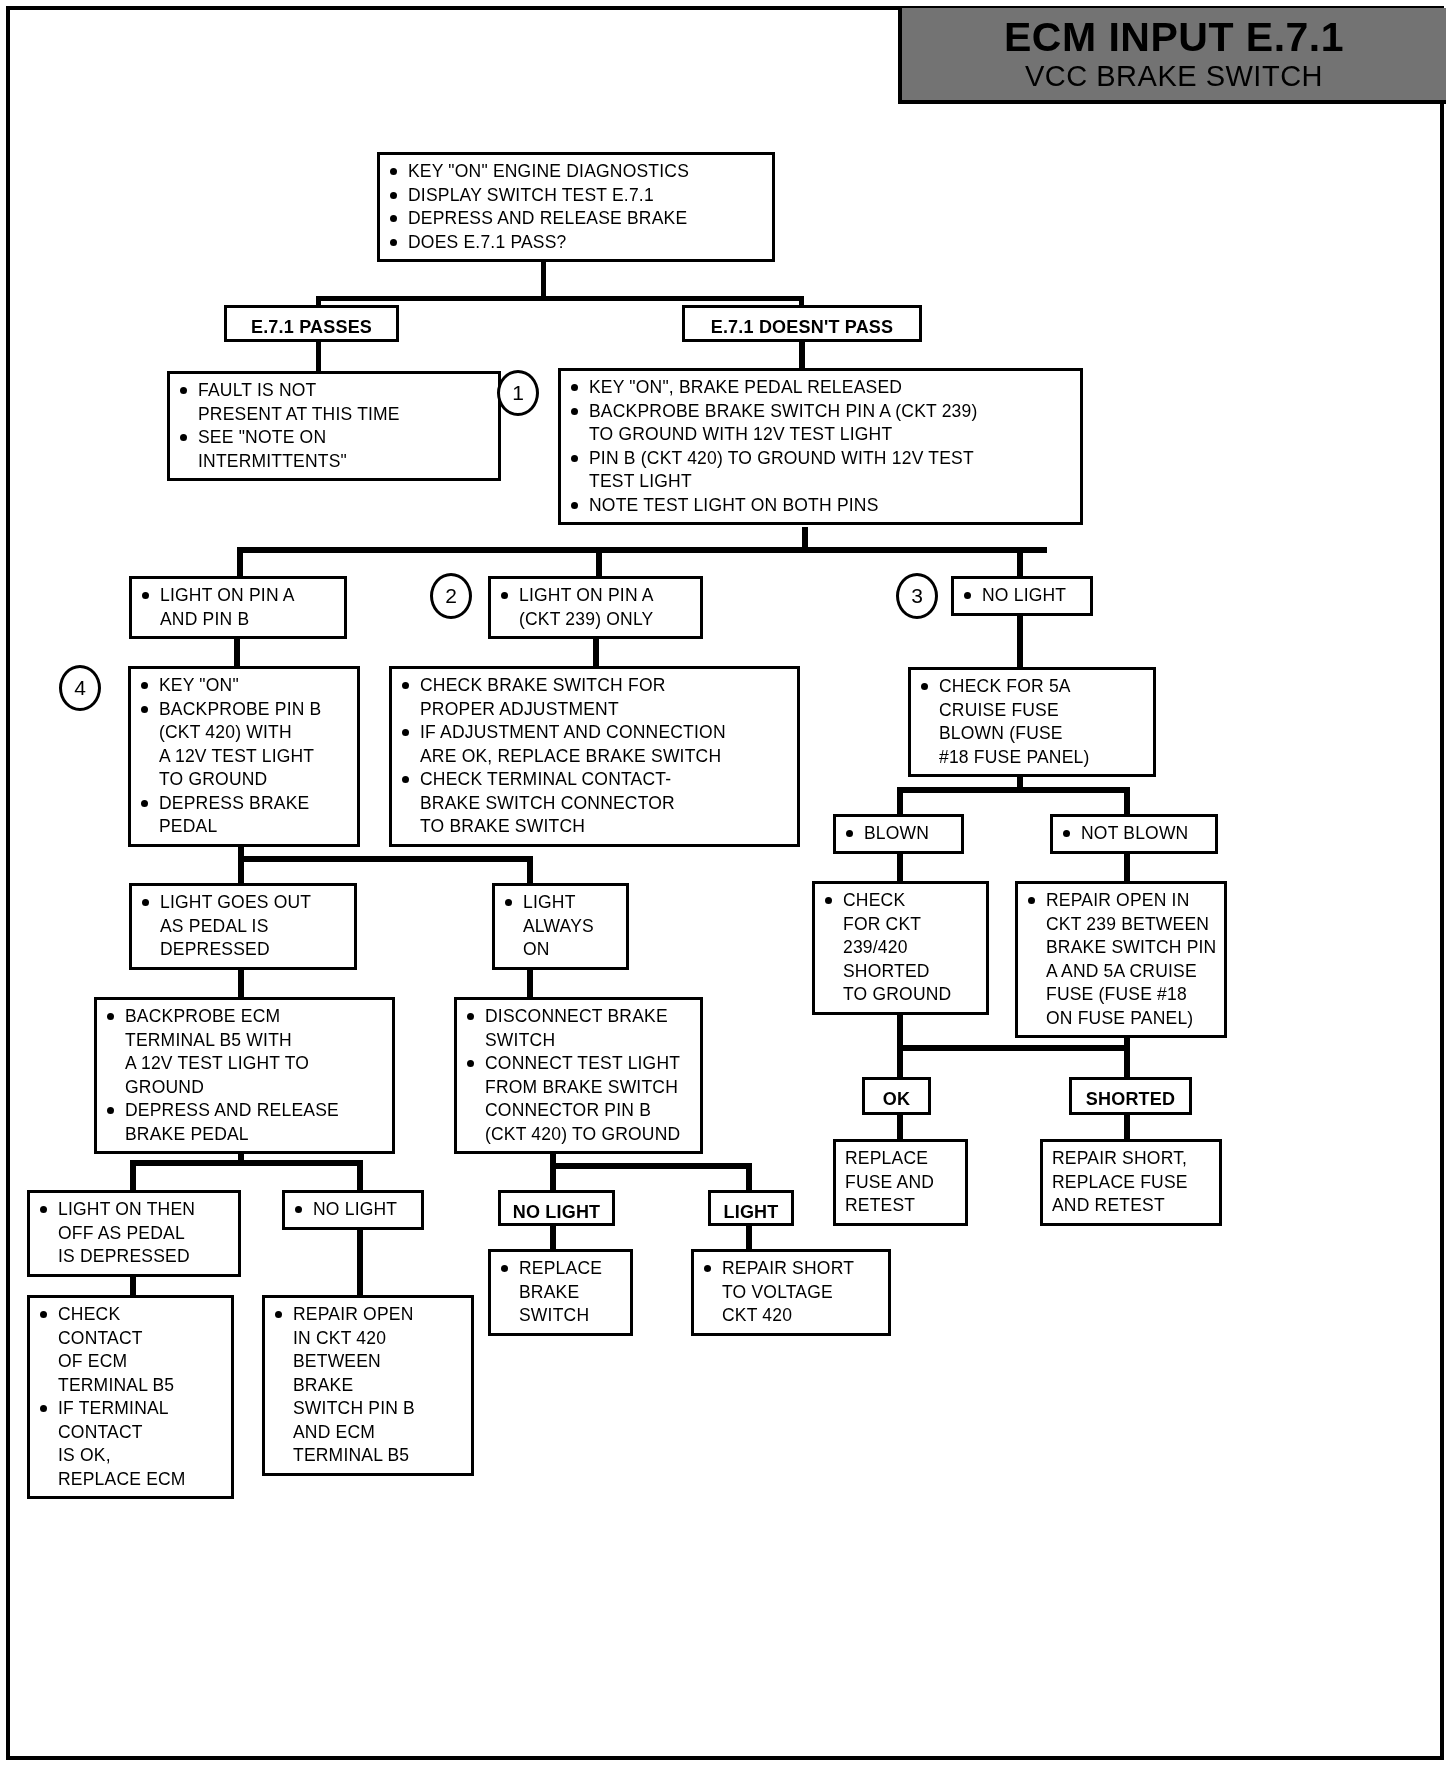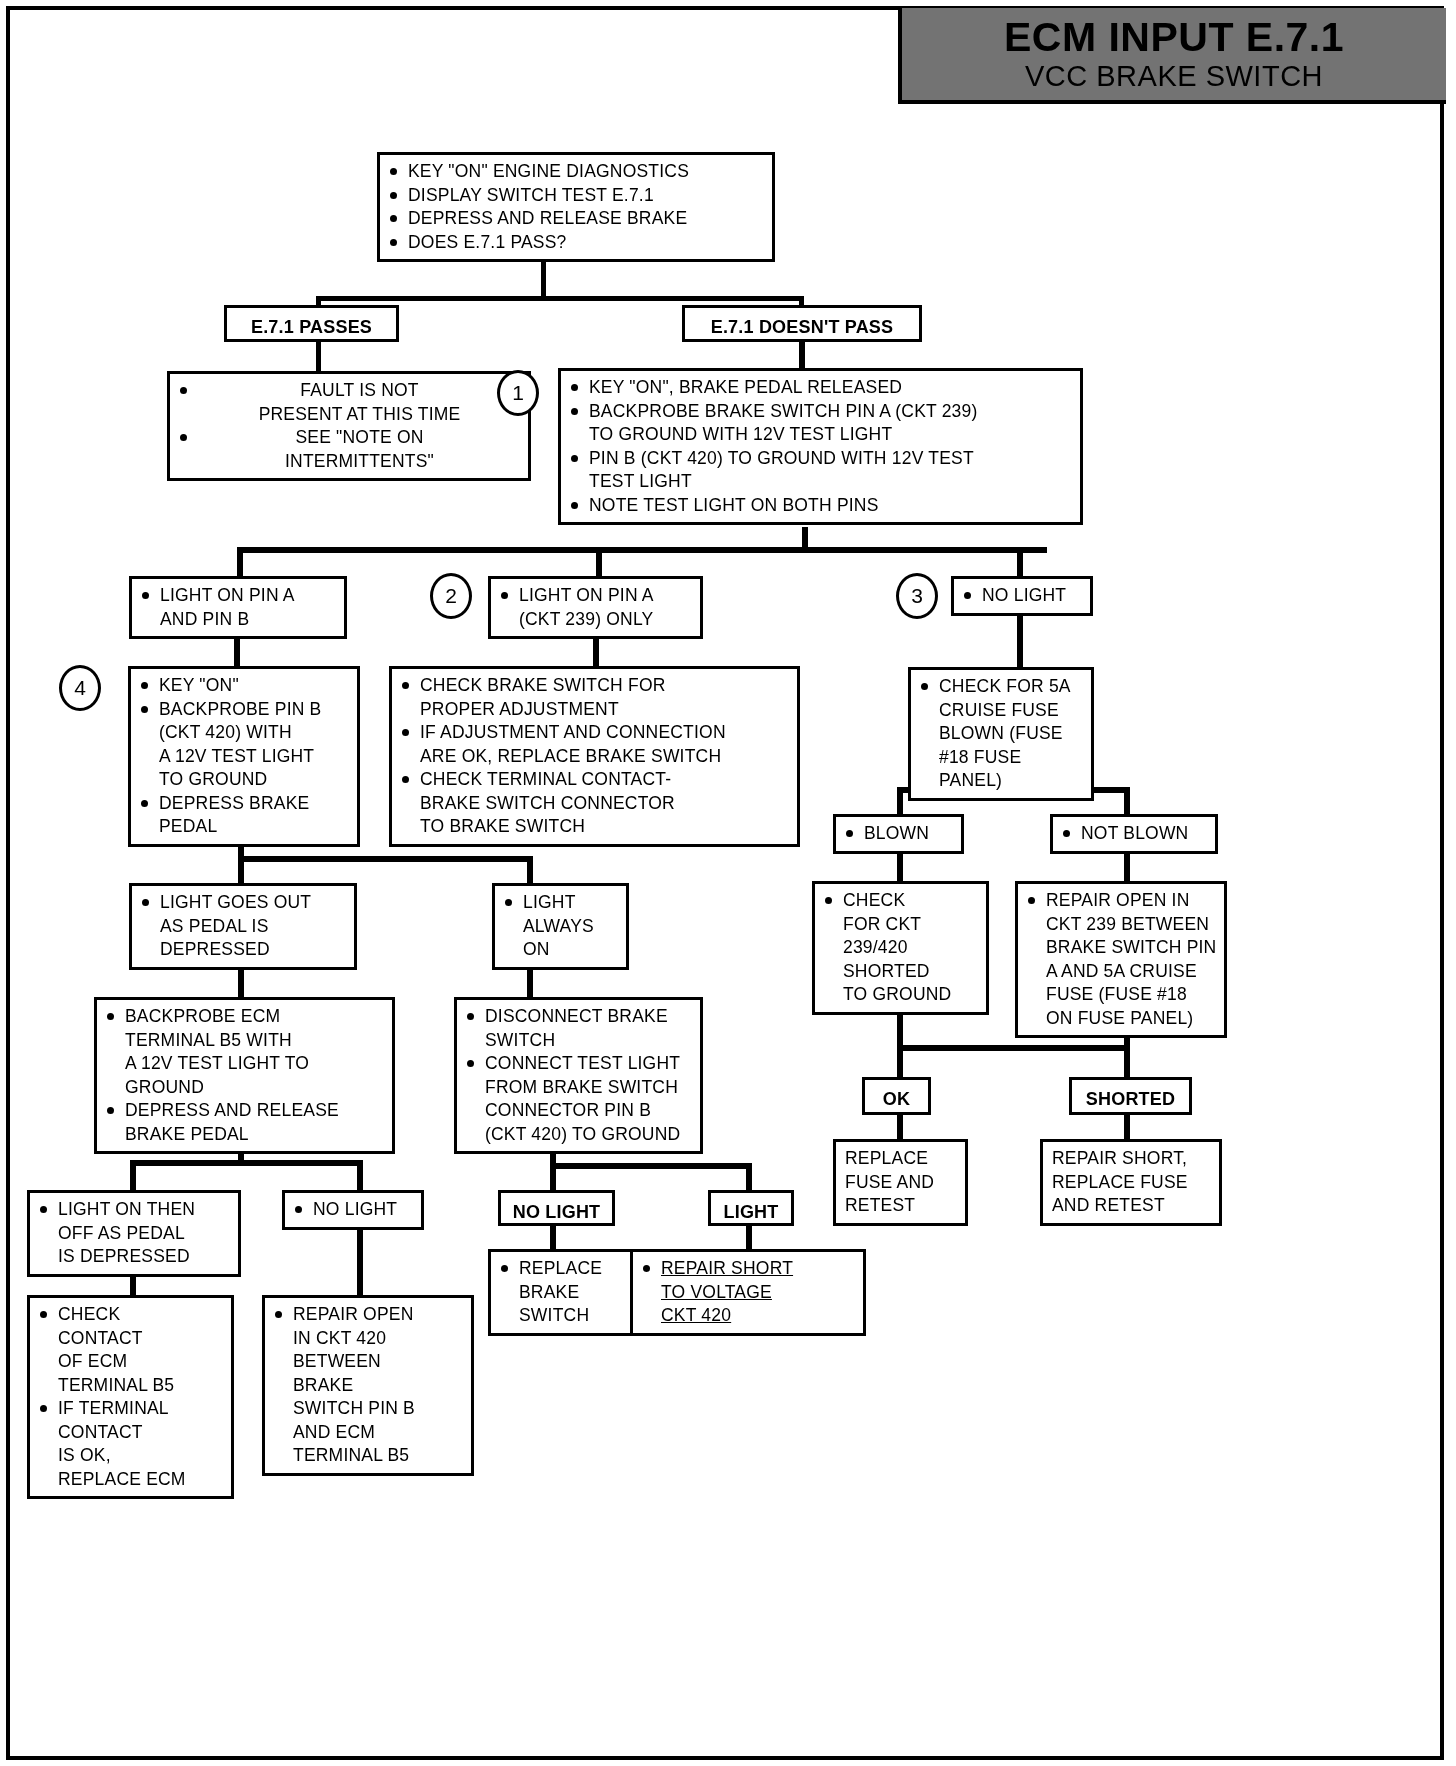--- a/index.html
+++ b/index.html
@@ -214,21 +214,21 @@
   </div>
 
   <div class="node plain" style="left:224px;top:305px;width:175px;height:37px;">
     <span class="txt">E.7.1 PASSES</span>
   </div>
 
   <div class="node plain" style="left:682px;top:305px;width:240px;height:37px;">
     <span class="txt">E.7.1 DOESN'T PASS</span>
   </div>
 
-  <div class="node" style="left:167px;top:371px;width:364px;text-align:center;">
+  <div class="node" style="left:167px;top:371px;width:334px;">
     <ul>
       <li>FAULT IS NOT
 PRESENT AT THIS TIME</li>
       <li>SEE "NOTE ON
 INTERMITTENTS"</li>
     </ul>
   </div>
 
   <div class="circle-num" style="left:497px;top:370px;">
     <span>1</span>
@@ -294,21 +294,21 @@
       <li>CHECK BRAKE SWITCH FOR
 PROPER ADJUSTMENT</li>
       <li>IF ADJUSTMENT AND CONNECTION
 ARE OK, REPLACE BRAKE SWITCH</li>
       <li>CHECK TERMINAL CONTACT-
 BRAKE SWITCH CONNECTOR
 TO BRAKE SWITCH</li>
     </ul>
   </div>
 
-  <div class="node" style="left:908px;top:667px;width:186px;">
+  <div class="node" style="left:908px;top:667px;width:248px;">
     <ul>
       <li>CHECK FOR 5A
 CRUISE FUSE
 BLOWN (FUSE
 #18 FUSE PANEL)</li>
     </ul>
   </div>
 
   <div class="node" style="left:833px;top:814px;width:131px;">
     <ul>
@@ -424,21 +424,21 @@
   </div>
 
   <div class="node" style="left:488px;top:1249px;width:145px;">
     <ul>
       <li>REPLACE
 BRAKE
 SWITCH</li>
     </ul>
   </div>
 
-  <div class="node" style="left:630px;top:1249px;width:236px;text-decoration:underline;">
+  <div class="node" style="left:691px;top:1249px;width:200px;">
     <ul>
       <li>REPAIR SHORT
 TO VOLTAGE
 CKT 420</li>
     </ul>
   </div>
 
   <div class="node" style="left:27px;top:1295px;width:207px;">
     <ul>
       <li>CHECK

